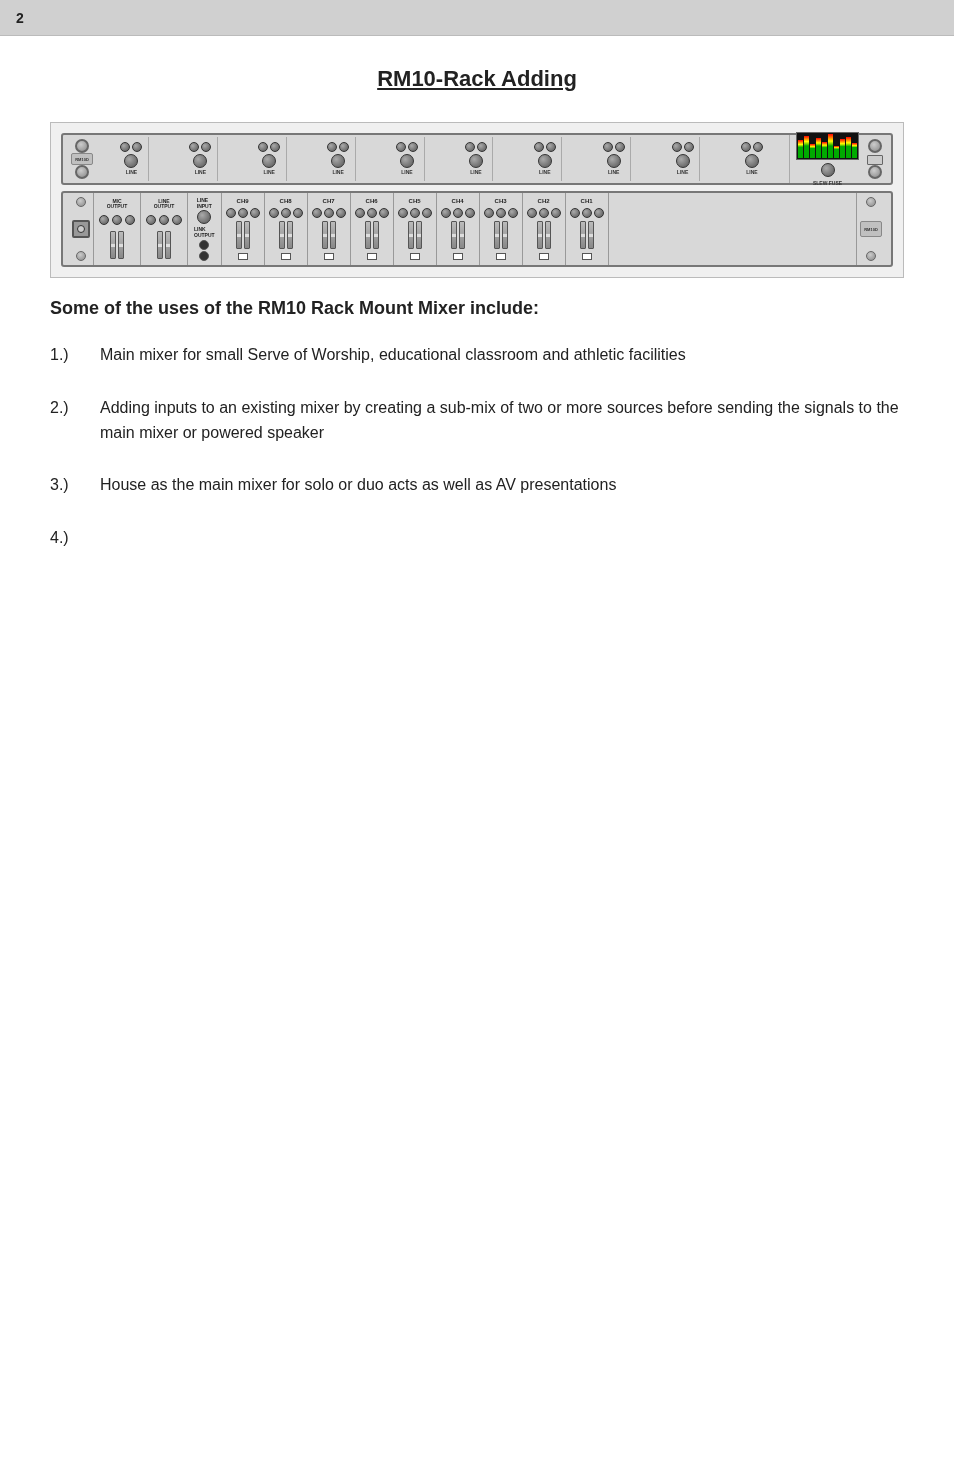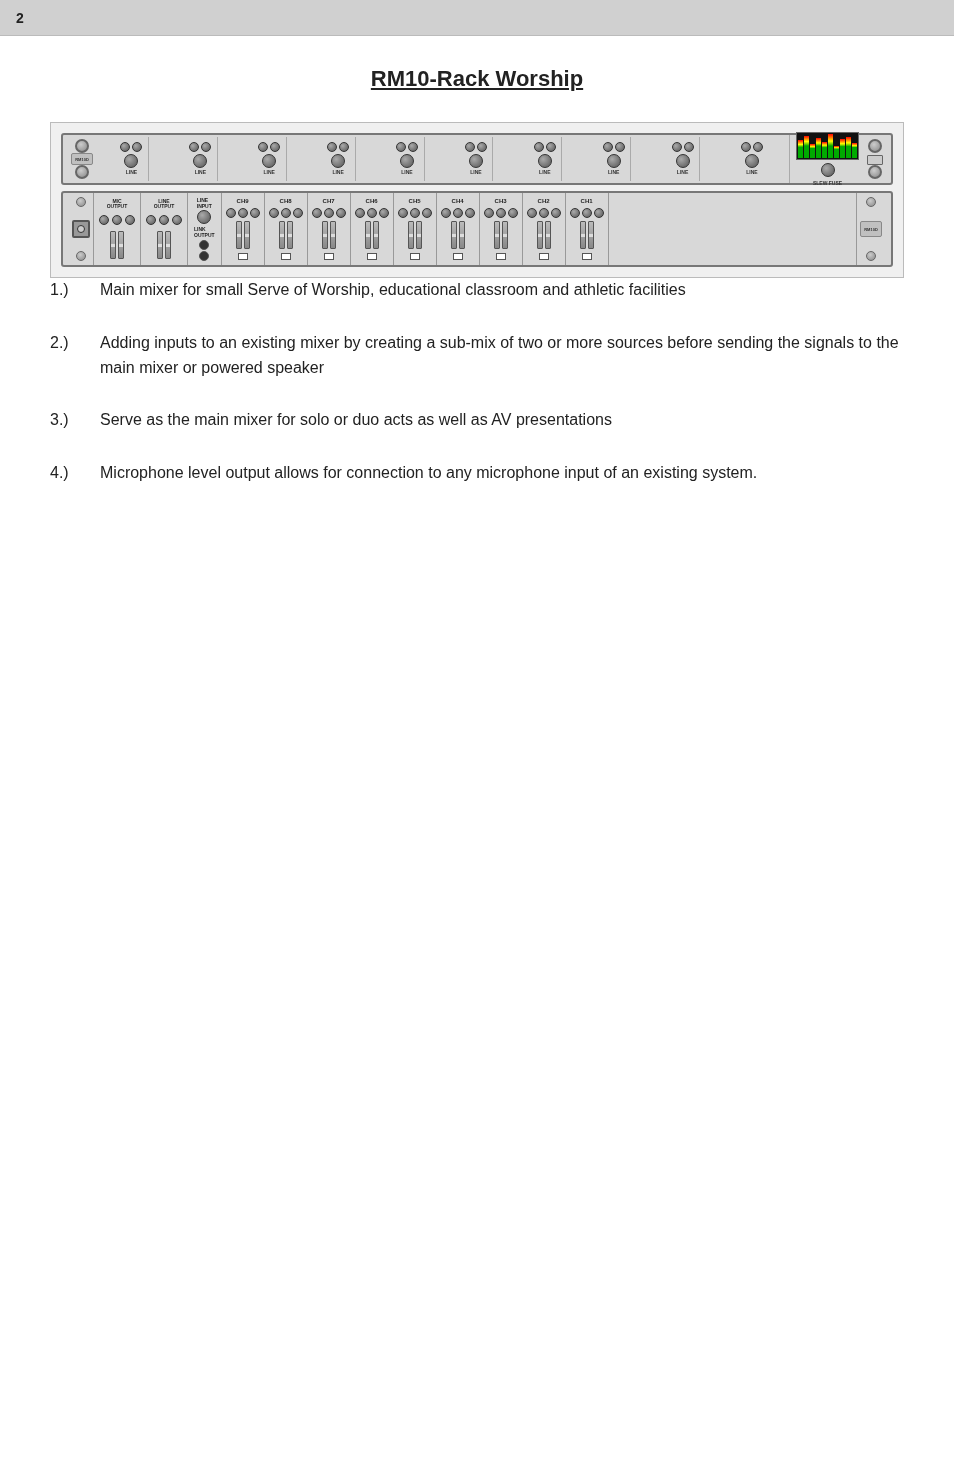--- a/index.html
+++ b/index.html
@@ -178,21 +178,21 @@
   </style>
 </head>
 <body>
 
 <div class="header-bar">
   <span class="header-page-num">2</span>
 </div>
 
 <div class="main-content">
 
-  <div class="section-title">RM10-Rack Worship</div>
+  <div class="section-title">RM10-Rack Adding</div>
 
   <div class="chassis-img">
 
     <div class="rack-panel rack-panel-top">
 
       <div style="display:flex;flex-direction:column;align-items:center;justify-content:space-between;height:100%;padding:4px 2px;flex-shrink:0;">
         <div class="rack-screw"></div>
         <div style="width:22px;height:16px;background:#c0c0c0;border:1px solid #888;border-radius:2px;display:flex;align-items:center;justify-content:center;">
           <span style="font-size:4px;font-weight:bold;color:#333;">RM10D</span>
         </div>
@@ -487,33 +487,33 @@
         <div class="rack-screw-sm"></div>
         <div style="width:22px;height:16px;background:#c0c0c0;border:1px solid #888;border-radius:2px;display:flex;align-items:center;justify-content:center;">
           <span style="font-size:4px;font-weight:bold;color:#333;">RM10D</span>
         </div>
         <div class="rack-screw-sm"></div>
       </div>
     </div>
 
   </div>
 
+  <div class="uses-heading">Some of the uses of the RM10 Rack Mount Mixer include:</div>
 
   <ul class="uses-list">
     <li>
       <span class="num">1.)</span>
       <span>Main mixer for small Serve of Worship, educational classroom and athletic facilities</span>
     </li>
     <li>
       <span class="num">2.)</span>
       <span>Adding inputs to an existing mixer by creating a sub-mix of two or more sources before sending the signals to the main mixer or powered speaker</span>
     </li>
     <li>
       <span class="num">3.)</span>
-      <span>Serve as the main mixer for solo or duo acts as well as AV presentations</span>
+      <span>House as the main mixer for solo or duo acts as well as AV presentations</span>
     </li>
     <li>
       <span class="num">4.)</span>
-      <span>Microphone level output allows for connection to any microphone input of an existing system.</span>
     </li>
   </ul>
 
 </div>
 
 </body></html>

